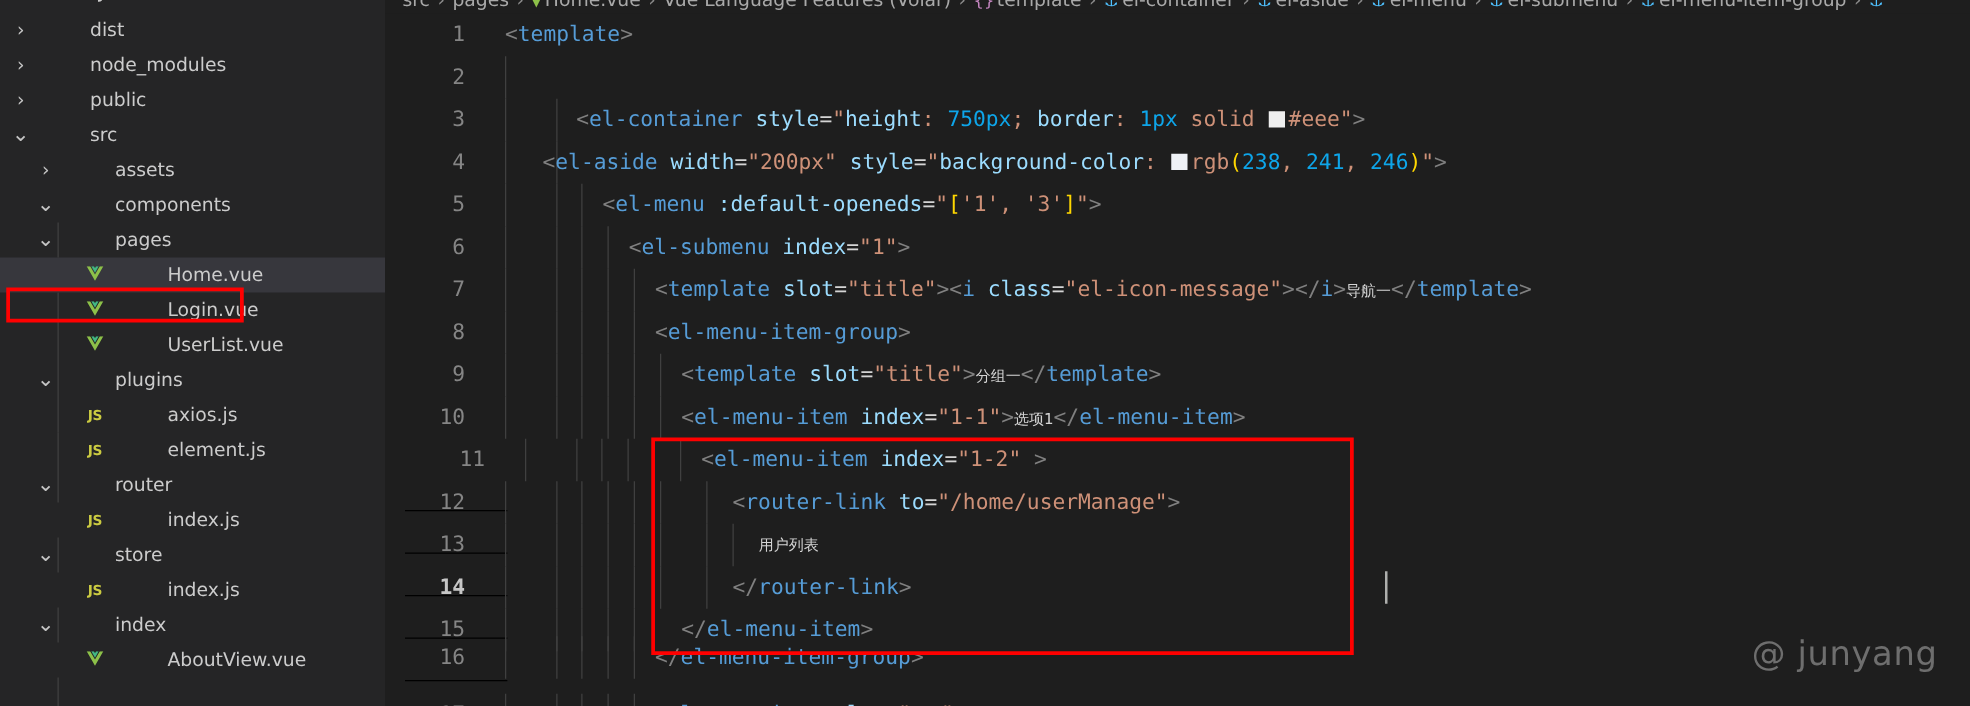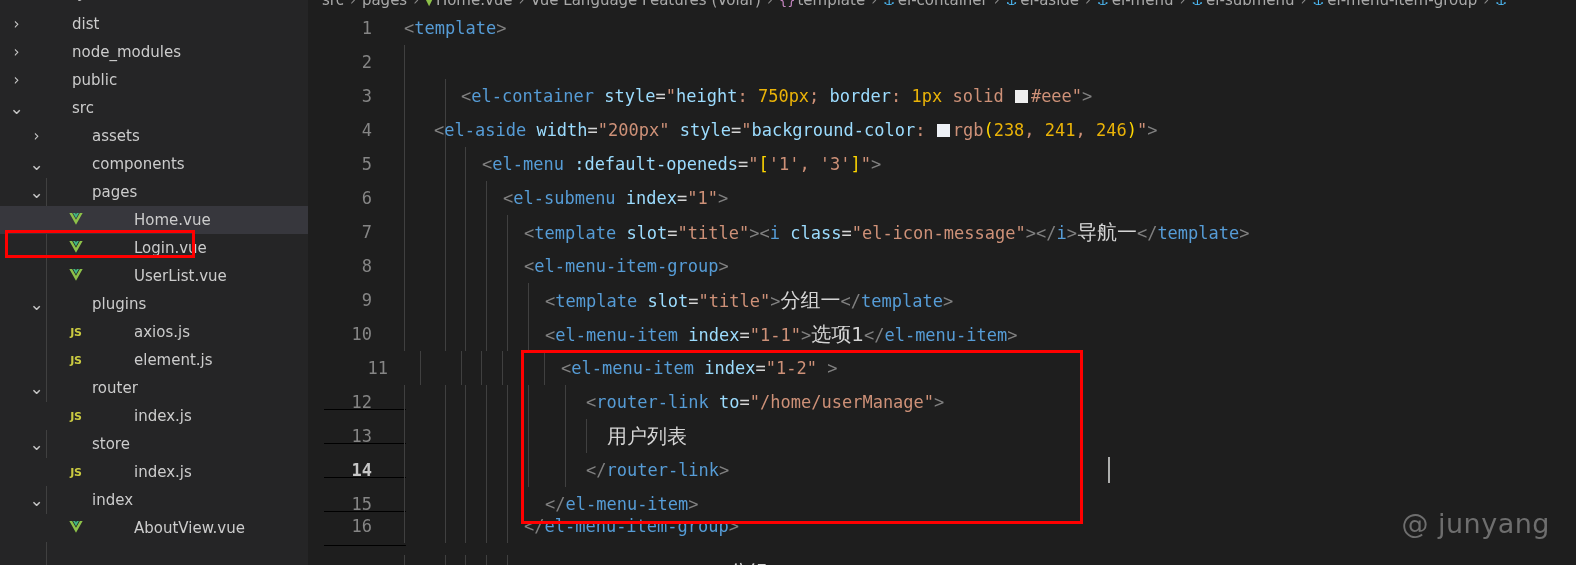--- a/index.html
+++ b/index.html
@@ -131,33 +131,33 @@
     top: 0; height: 34px;
     width: 1px;
     background: #404040;
   }
   
   .t-punct  { color: #808080; }
   .t-tag    { color: #569cd6; }
   .t-attr   { color: #9cdcfe; }
   .t-str    { color: #ce9178; }
   .t-cssprop{ color: #9cdcfe; }
-  .t-num    { color: #eab308; }
+  .t-num    { color: #0ea5e9; }
   .t-text   { color: #d4d4d4; }
   .t-brack1 { color: #ffd700; }
   .t-eq     { color: #d4d4d4; }
   .swatch {
     display: inline-block;
     width: 13px; height: 13px;
     background: #eeeeee;
     vertical-align: -1px;
     margin: 0 3px 0 1px;
   }
   .swatch.rgb { background: #eef1f6; }
-  .cjk { font-family: "DejaVu Sans", sans-serif; font-size: 20px; }
+  .cjk { font-family: "DejaVu Sans", sans-serif; font-size: 12px; }
 
   
   #cursor {
     position: absolute;
     width: 2px;
     background: #aeafad;
   }
 
   
   .redbox {

